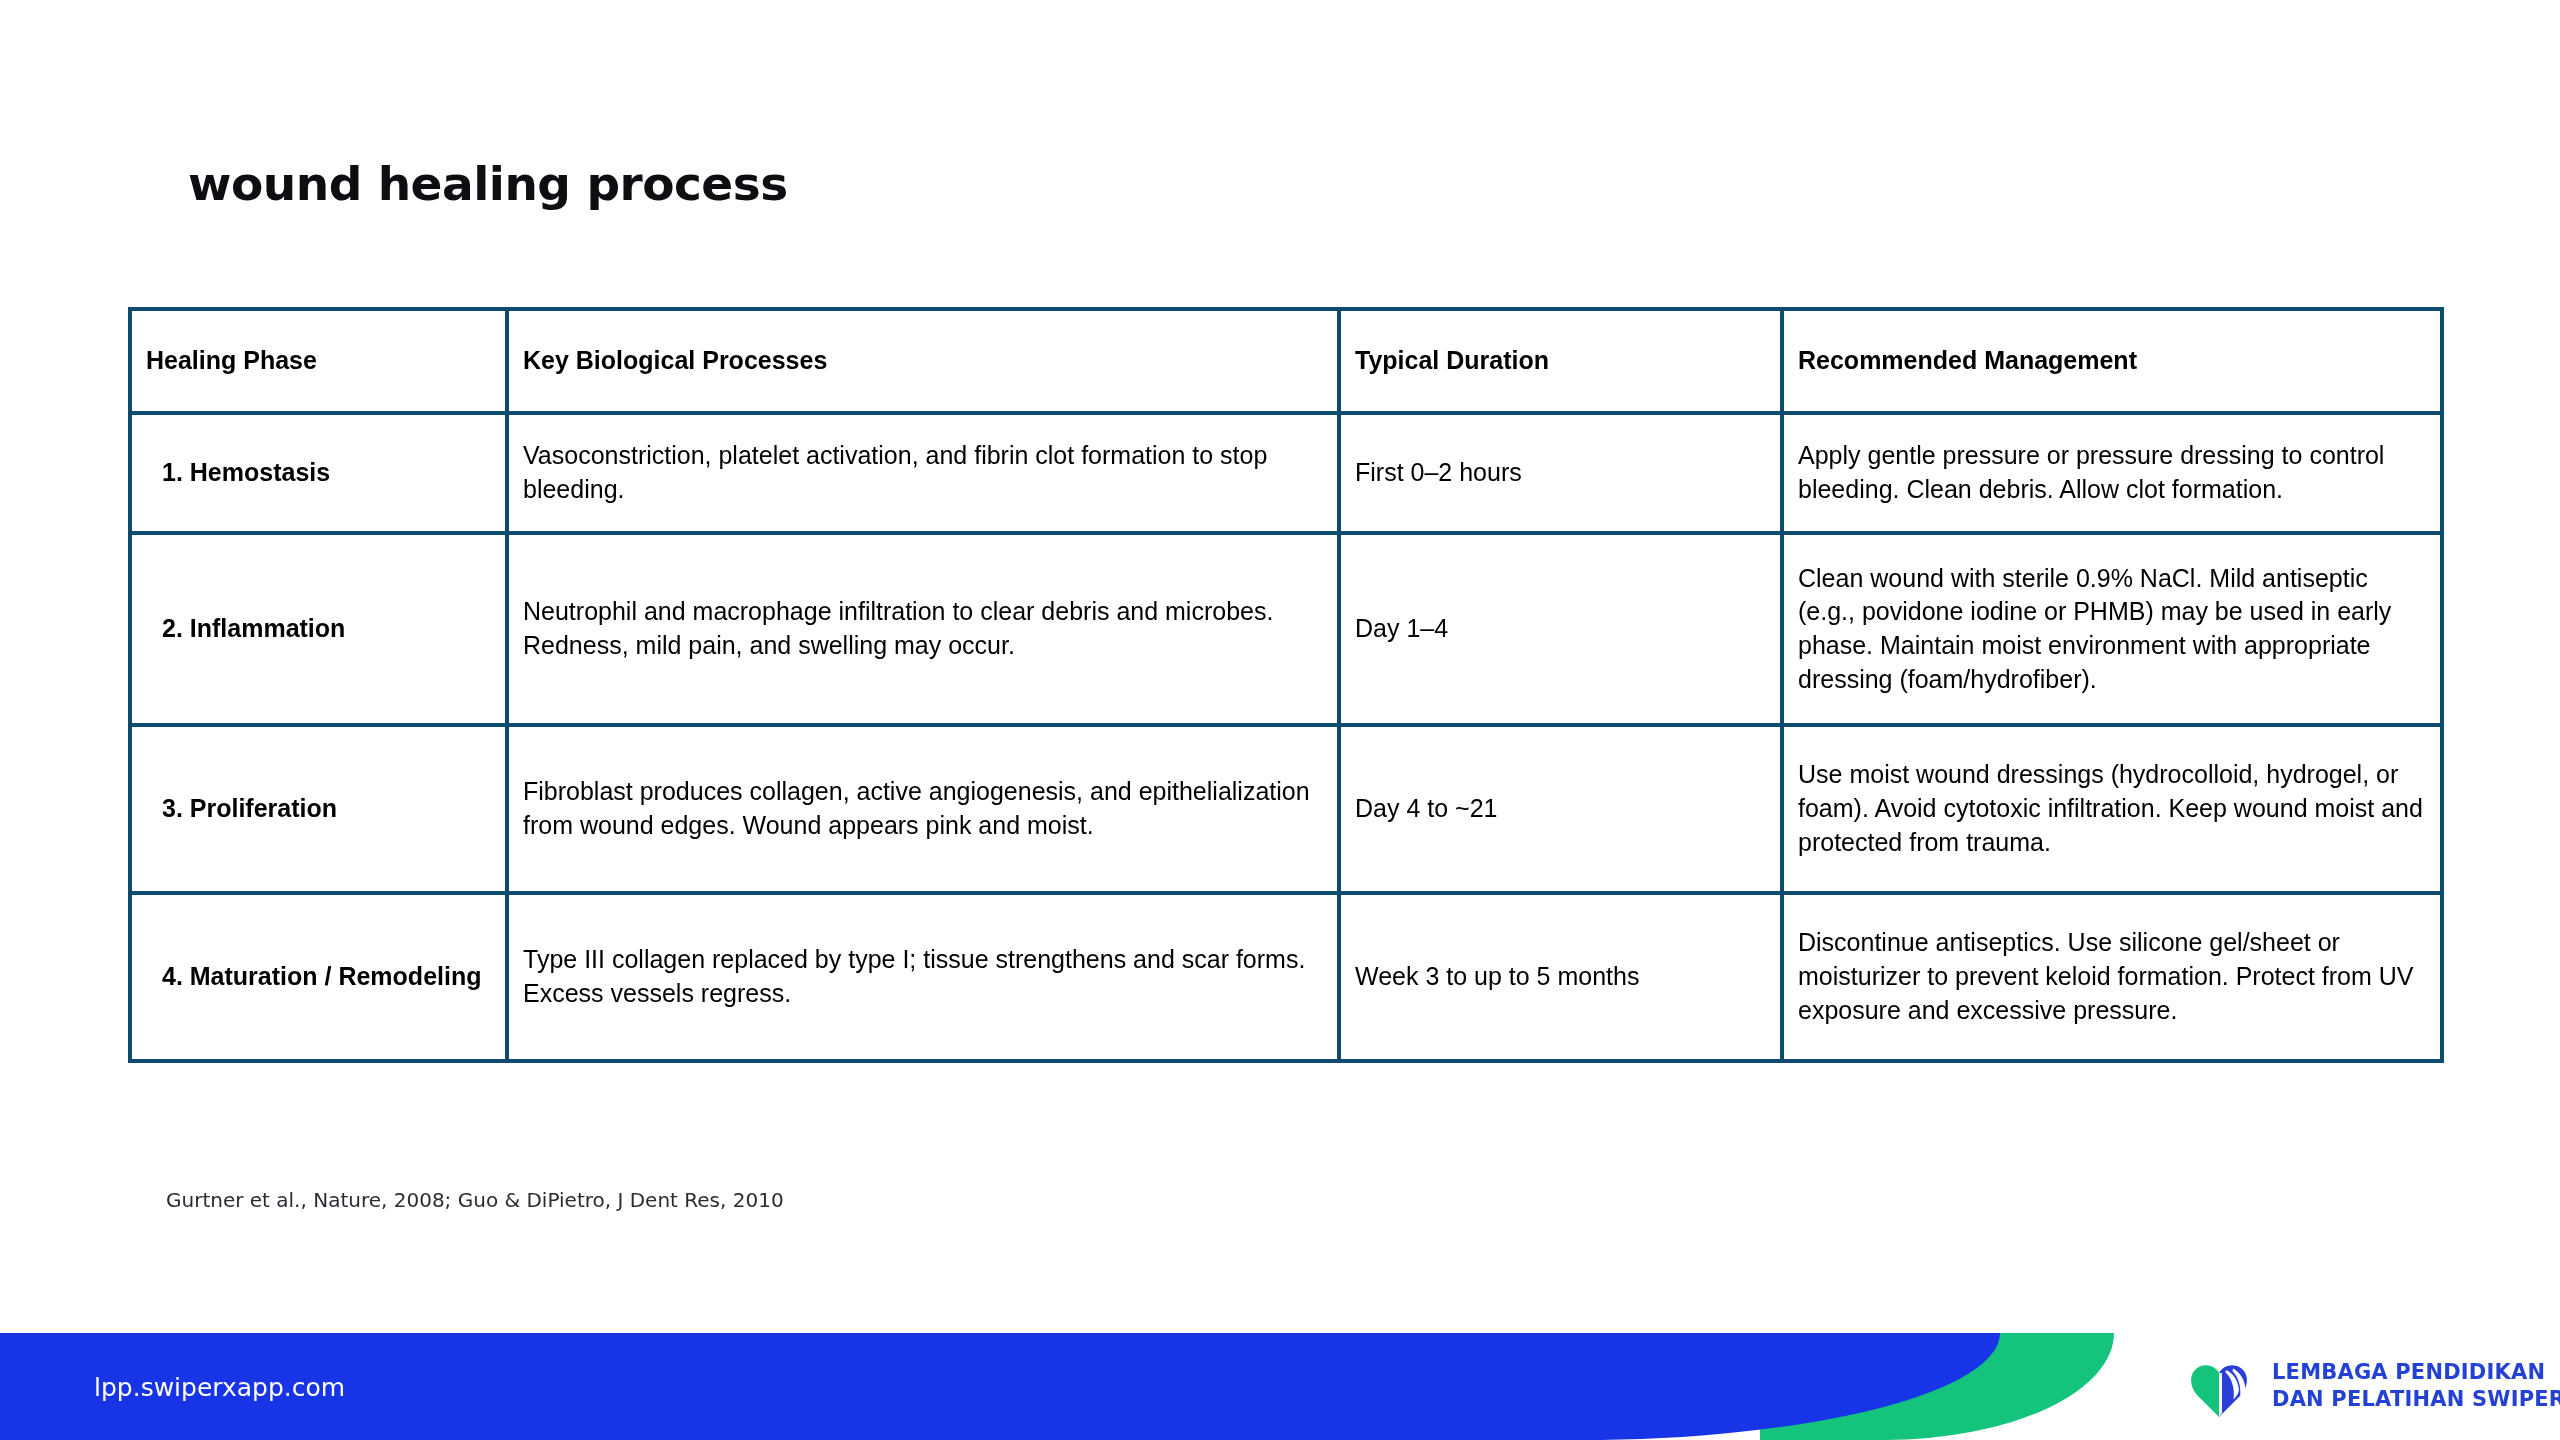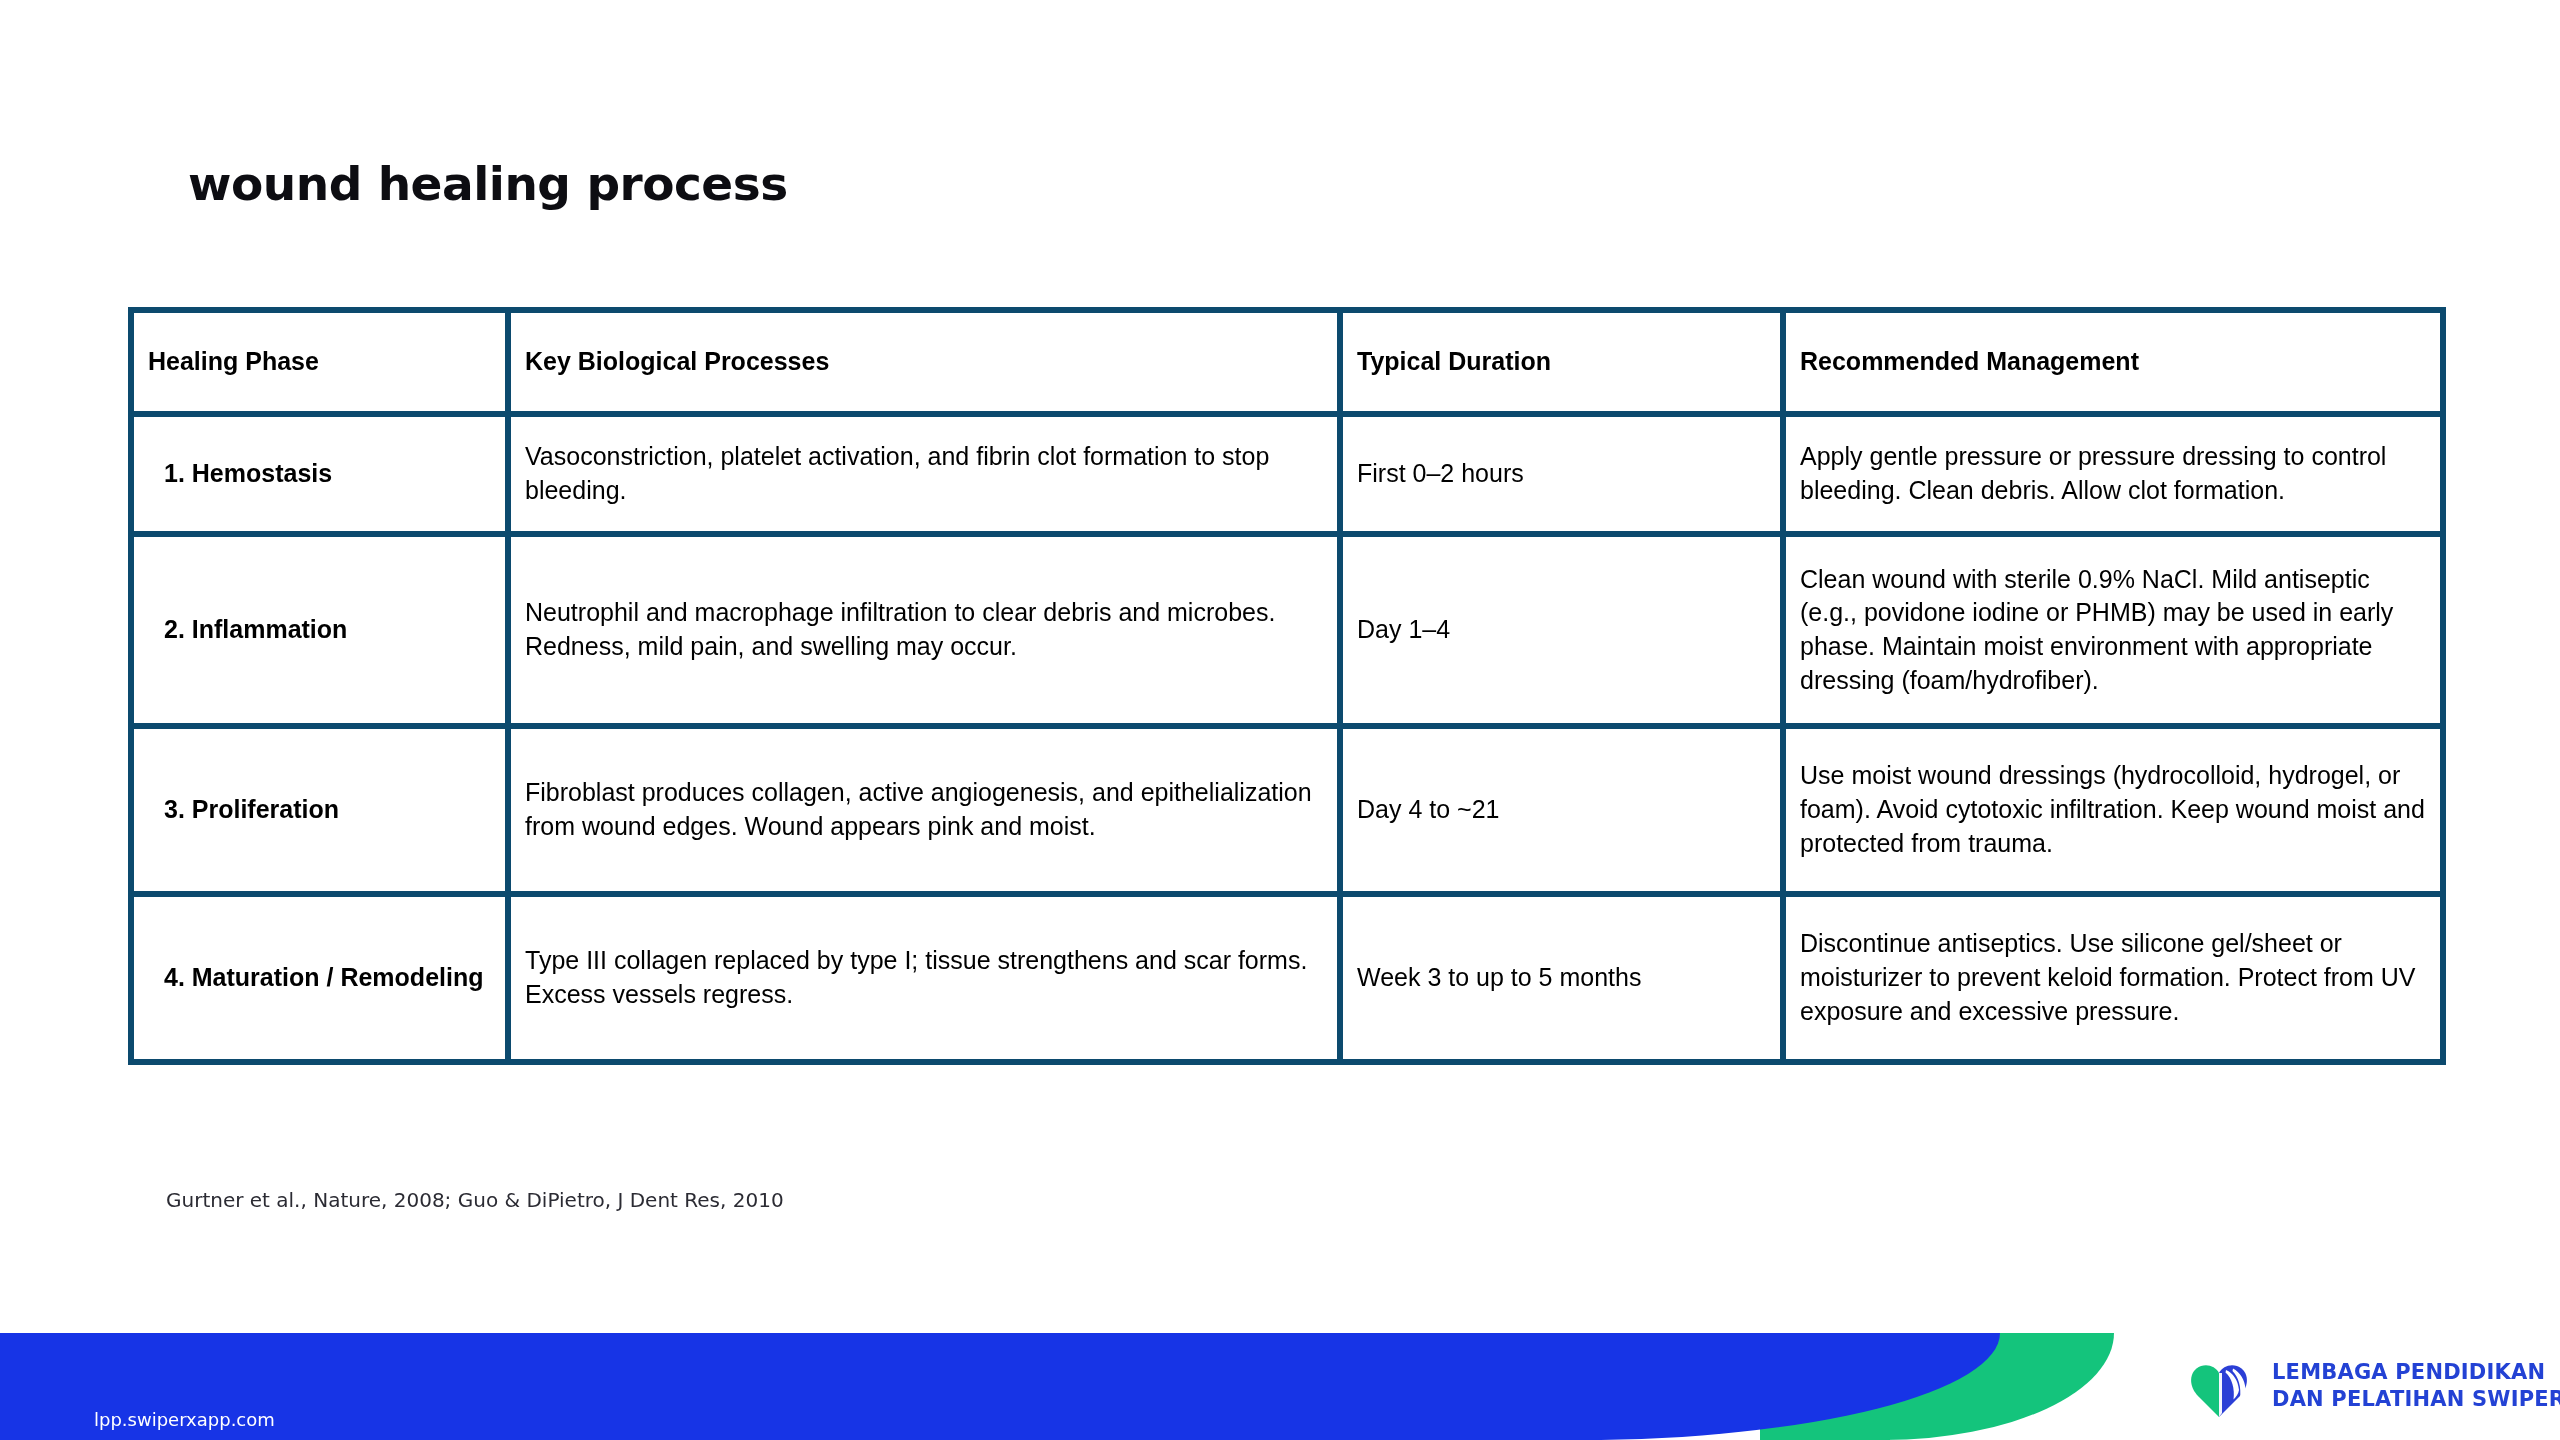--- a/index.html
+++ b/index.html
@@ -43,21 +43,21 @@
     table-layout: fixed;
   }
 
   table.phase-table col.c1 { width: 377px; }
   table.phase-table col.c2 { width: 832px; }
   table.phase-table col.c3 { width: 443px; }
   table.phase-table col.c4 { width: 660px; }
 
   table.phase-table th,
   table.phase-table td {
-    border: 6px solid #0c4a6e;
+    border: 4px solid #0c4a6e;
     vertical-align: middle;
     text-align: left;
     padding: 10px 14px;
     color: #000000;
   }
 
   table.phase-table thead th {
     height: 104px;
     font-size: 25px;
     font-weight: bold;
@@ -131,25 +131,24 @@
     background: #1734e6;
     border-bottom-right-radius: 420px 107px;
   }
 
   .footer-url {
     position: absolute;
     left: 94px;
     top: 50%;
     transform: translateY(-50%);
     font-family: "DejaVu Sans", sans-serif;
-    font-size: 18px;
+    font-size: 25px;
     color: #ffffff;
     white-space: nowrap;
     z-index: 4;
-    margin-top: 32px;
   }
 
   
   .logo {
     position: absolute;
     left: 2186px;
     top: 1353px;
     display: flex;
     align-items: center;
     gap: 20px;

